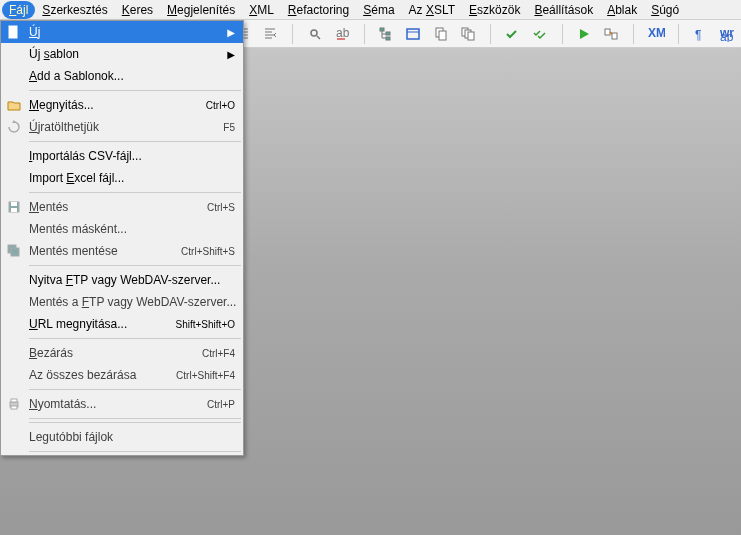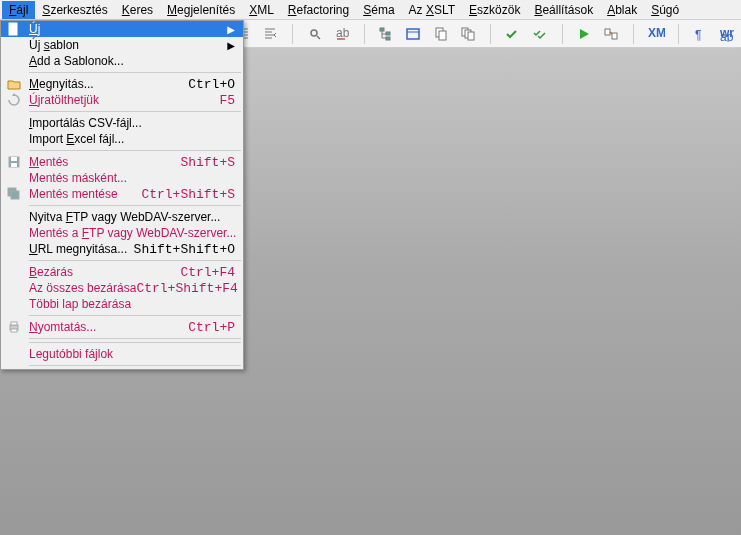--- a/index.html
+++ b/index.html
@@ -1,30 +1,30 @@
 <!DOCTYPE html>
 <html><head>
 <meta charset="utf-8">
 <style>
 * { margin:0; padding:0; box-sizing:border-box; font-family:"Segoe UI",Tahoma,sans-serif; font-size:12px; }
 body { width:741px; height:535px; background:linear-gradient(to bottom,#ccc,#aaa,#999); overflow:hidden; position:relative; }
 .menubar { height:20px; background:#f0f0f0; display:flex; align-items:center; padding:0 2px; border-bottom:1px solid #d0d0d0; }
 .menu-item { padding:2px 7px; cursor:default; }
-.menu-item.active { background:#2b7de1; color:#000000; }
+.menu-item.active { background:#2b7de1; color:#fef9c3;border-radius:9px; }
 .menu-item u { text-decoration:underline; }
 .toolbar { height:28px; background:#f4f4f4; border-bottom:1px solid #ccc; display:flex; align-items:center; padding:0 4px; gap:10px; position:relative; }
 .tool-btn { width:22px; height:22px; display:flex; align-items:center; justify-content:center; border-radius:2px; }
 .tool-sep { width:1px; height:20px; background:#ccc; margin:0 3px; }
 .dropdown { position:absolute; left:0; top:20px; width:244px; background:#f0f0f0; border:1px solid #999; box-shadow:2px 2px 4px rgba(0,0,0,.3); z-index:100; }
-.dd-item { display:flex; align-items:center; height:16px; padding:0 8px 0 4px; cursor:default; position:relative; }
+.dd-item { display:flex; align-items:center; height:22px; padding:0 8px 0 4px; cursor:default; position:relative; }
 .dd-item.highlighted { background:#2b7de1; color:#fff; }
-.dd-item.disabled { color:#be185d; }
+.dd-item.disabled { color:#404040; }
 .dd-icon { width:18px; height:18px; margin-right:6px; display:flex; align-items:center; justify-content:center; flex-shrink:0; }
 .dd-label { flex:1; white-space:nowrap; }
-.dd-shortcut { margin-left:auto; font-size:13px;font-family:Liberation Mono, monospace; }
+.dd-shortcut { margin-left:auto; font-size:10px; }
 .dd-arrow { margin-left:auto; font-size:10px; }
 .dd-sep { height:1px; background:#ccc; margin:3px 2px 3px 28px; }
 svg { display:block; }
 </style>
 </head>
 <body>
 
 <div class="menubar" id="menubar">
     <div class="menu-item active"><u>F</u>ájl</div>
     <div class="menu-item"><u>S</u>zerkesztés</div>
@@ -196,21 +196,21 @@
     <div class="dd-sep"></div>
     <div class="dd-item disabled">
       <span class="dd-icon">
         <svg width="14" height="14">
           <rect x="2" y="2" width="10" height="10" fill="#8aa" stroke="#aaa"></rect>
           <rect x="4" y="2" width="6" height="4" fill="#fff"></rect>
           <rect x="4" y="8" width="6" height="4" fill="#fff"></rect>
         </svg>
       </span>
       <span class="dd-label"><u>M</u>entés</span>
-      <span class="dd-shortcut">Shift+S</span>
+      <span class="dd-shortcut">Ctrl+S</span>
     </div>
     <div class="dd-item disabled">
       <span class="dd-icon"></span>
       <span class="dd-label">Mentés másként...</span>
     </div>
     <div class="dd-item disabled">
       <span class="dd-icon">
         <svg width="14" height="14">
           <rect x="1" y="1" width="8" height="8" fill="#8aa" stroke="#aaa"></rect>
           <rect x="4" y="4" width="8" height="8" fill="#8aa" stroke="#aaa"></rect>
@@ -236,24 +236,20 @@
     <div class="dd-sep"></div>
     <div class="dd-item disabled">
       <span class="dd-icon"></span>
       <span class="dd-label"><u>B</u>ezárás</span>
       <span class="dd-shortcut">Ctrl+F4</span>
     </div>
     <div class="dd-item disabled">
       <span class="dd-icon"></span>
       <span class="dd-label">Az összes bezárása</span>
       <span class="dd-shortcut">Ctrl+Shift+F4</span>
-    </div>
-    <div class="dd-item disabled">
-      <span class="dd-icon"></span>
-      <span class="dd-label">Többi lap bezárása</span>
     </div>
     <div class="dd-sep"></div>
     <div class="dd-item disabled">
       <span class="dd-icon">
         <svg width="14" height="14">
           <rect x="3" y="5" width="8" height="5" fill="#ccc" stroke="#aaa"></rect>
           <rect x="4" y="2" width="6" height="3" fill="#fff" stroke="#aaa"></rect>
           <rect x="4" y="9" width="6" height="3" fill="#fff" stroke="#aaa"></rect>
         </svg>
       </span>

